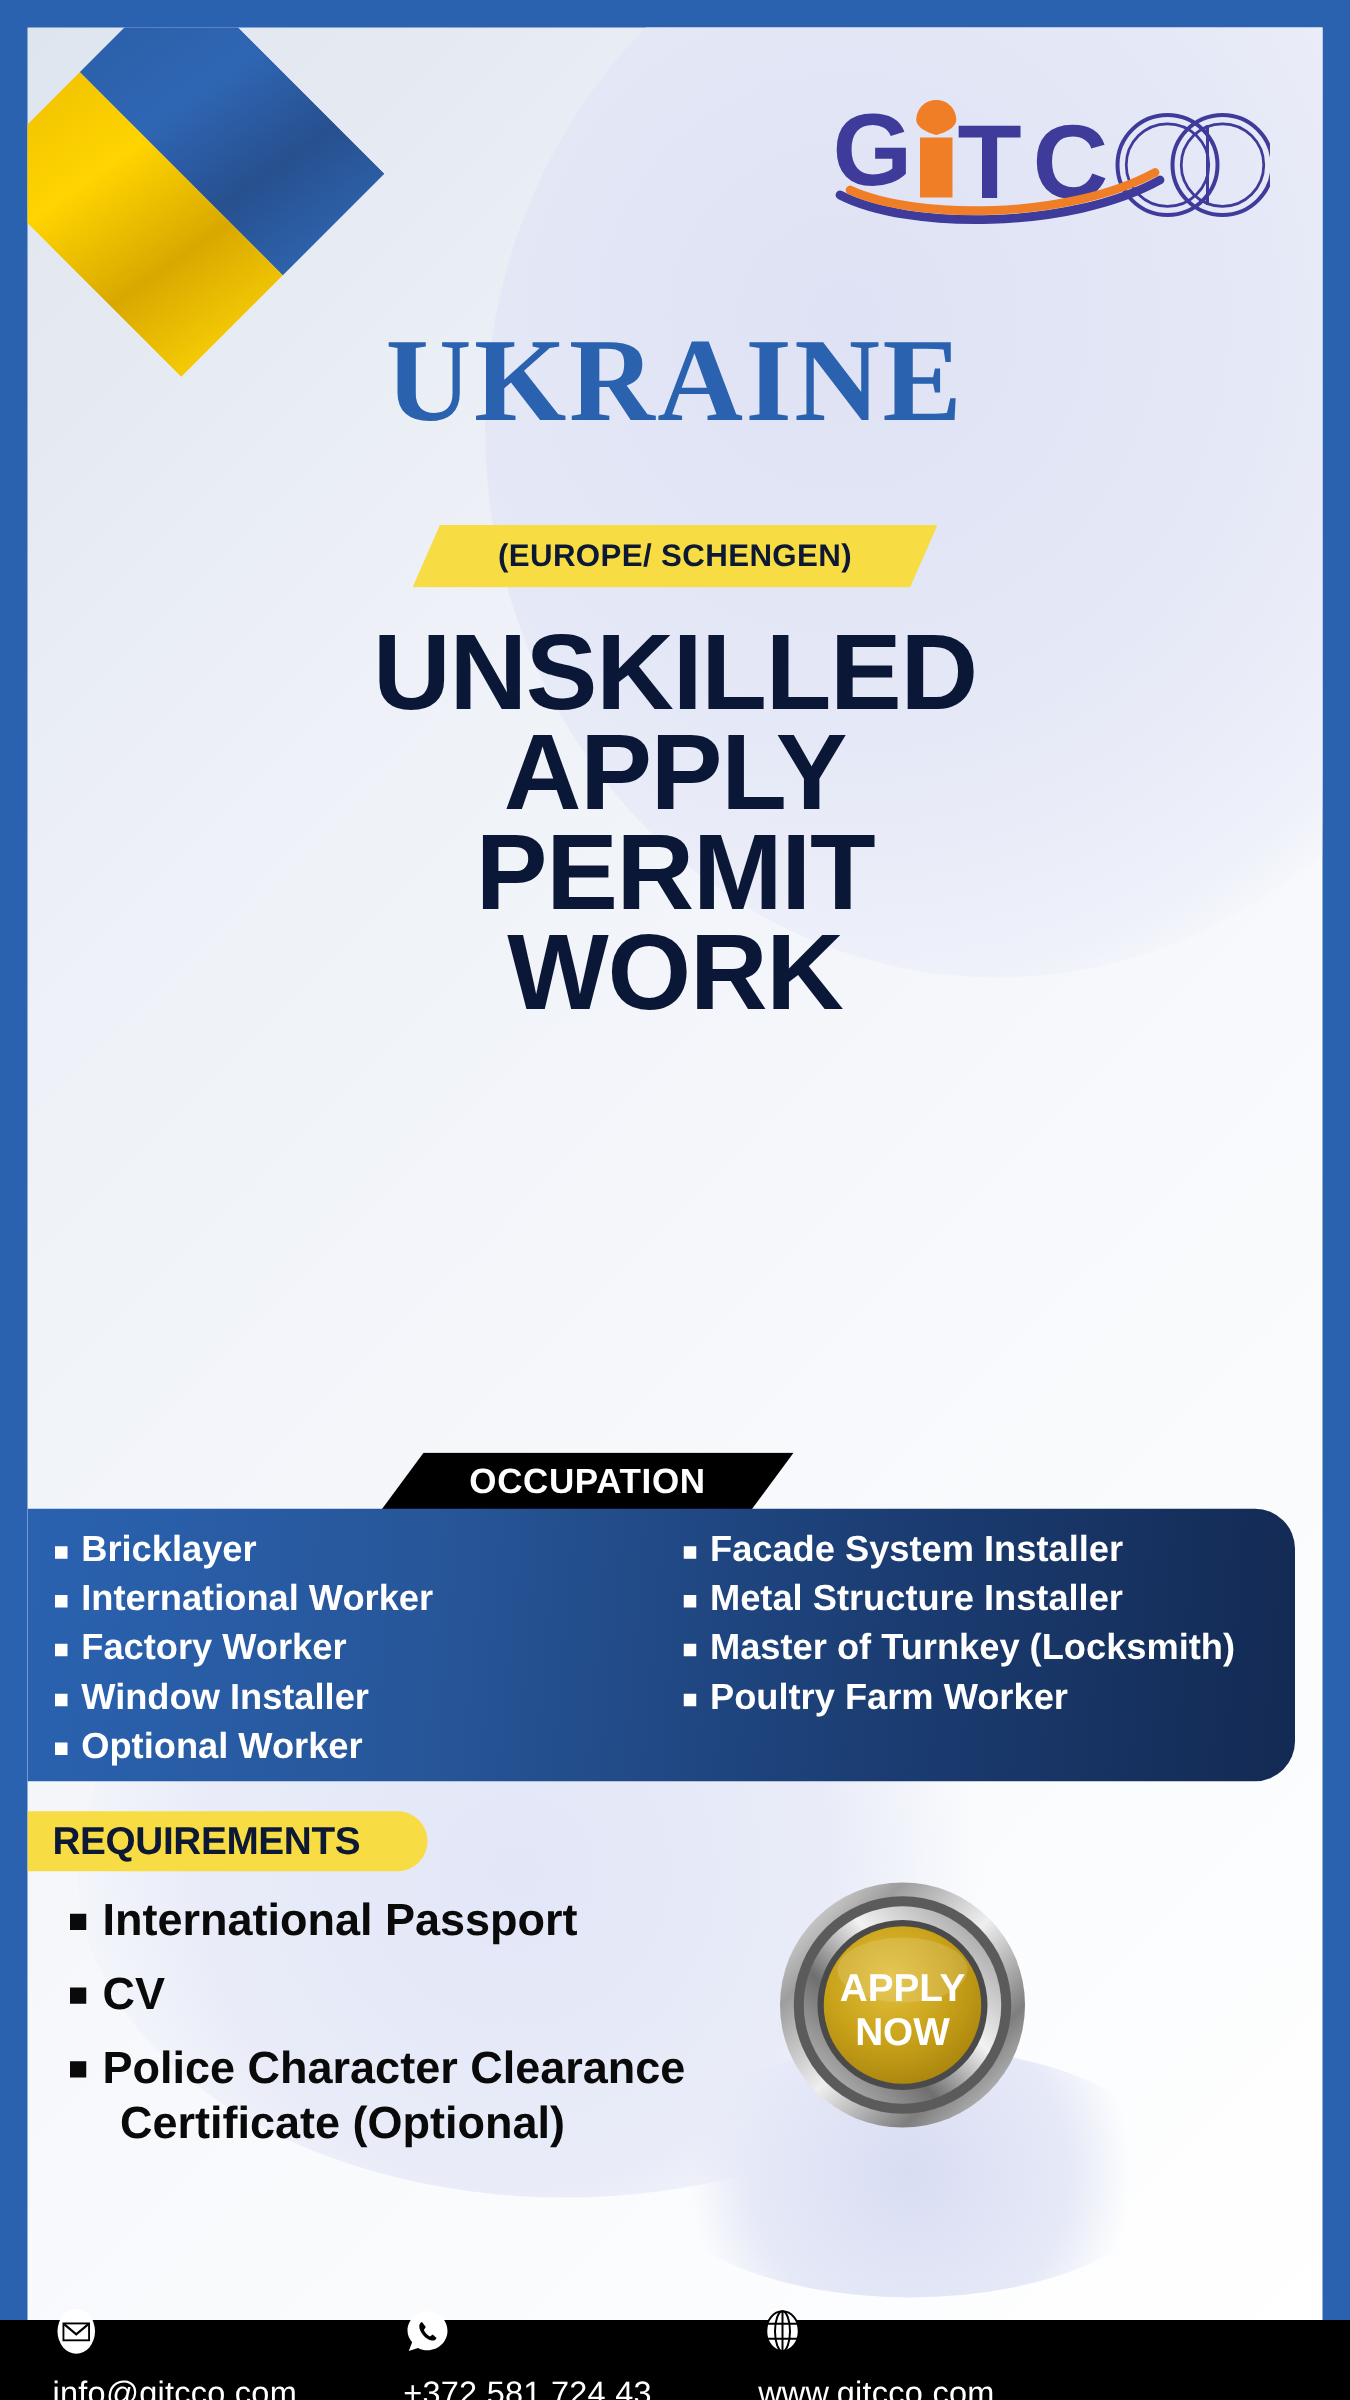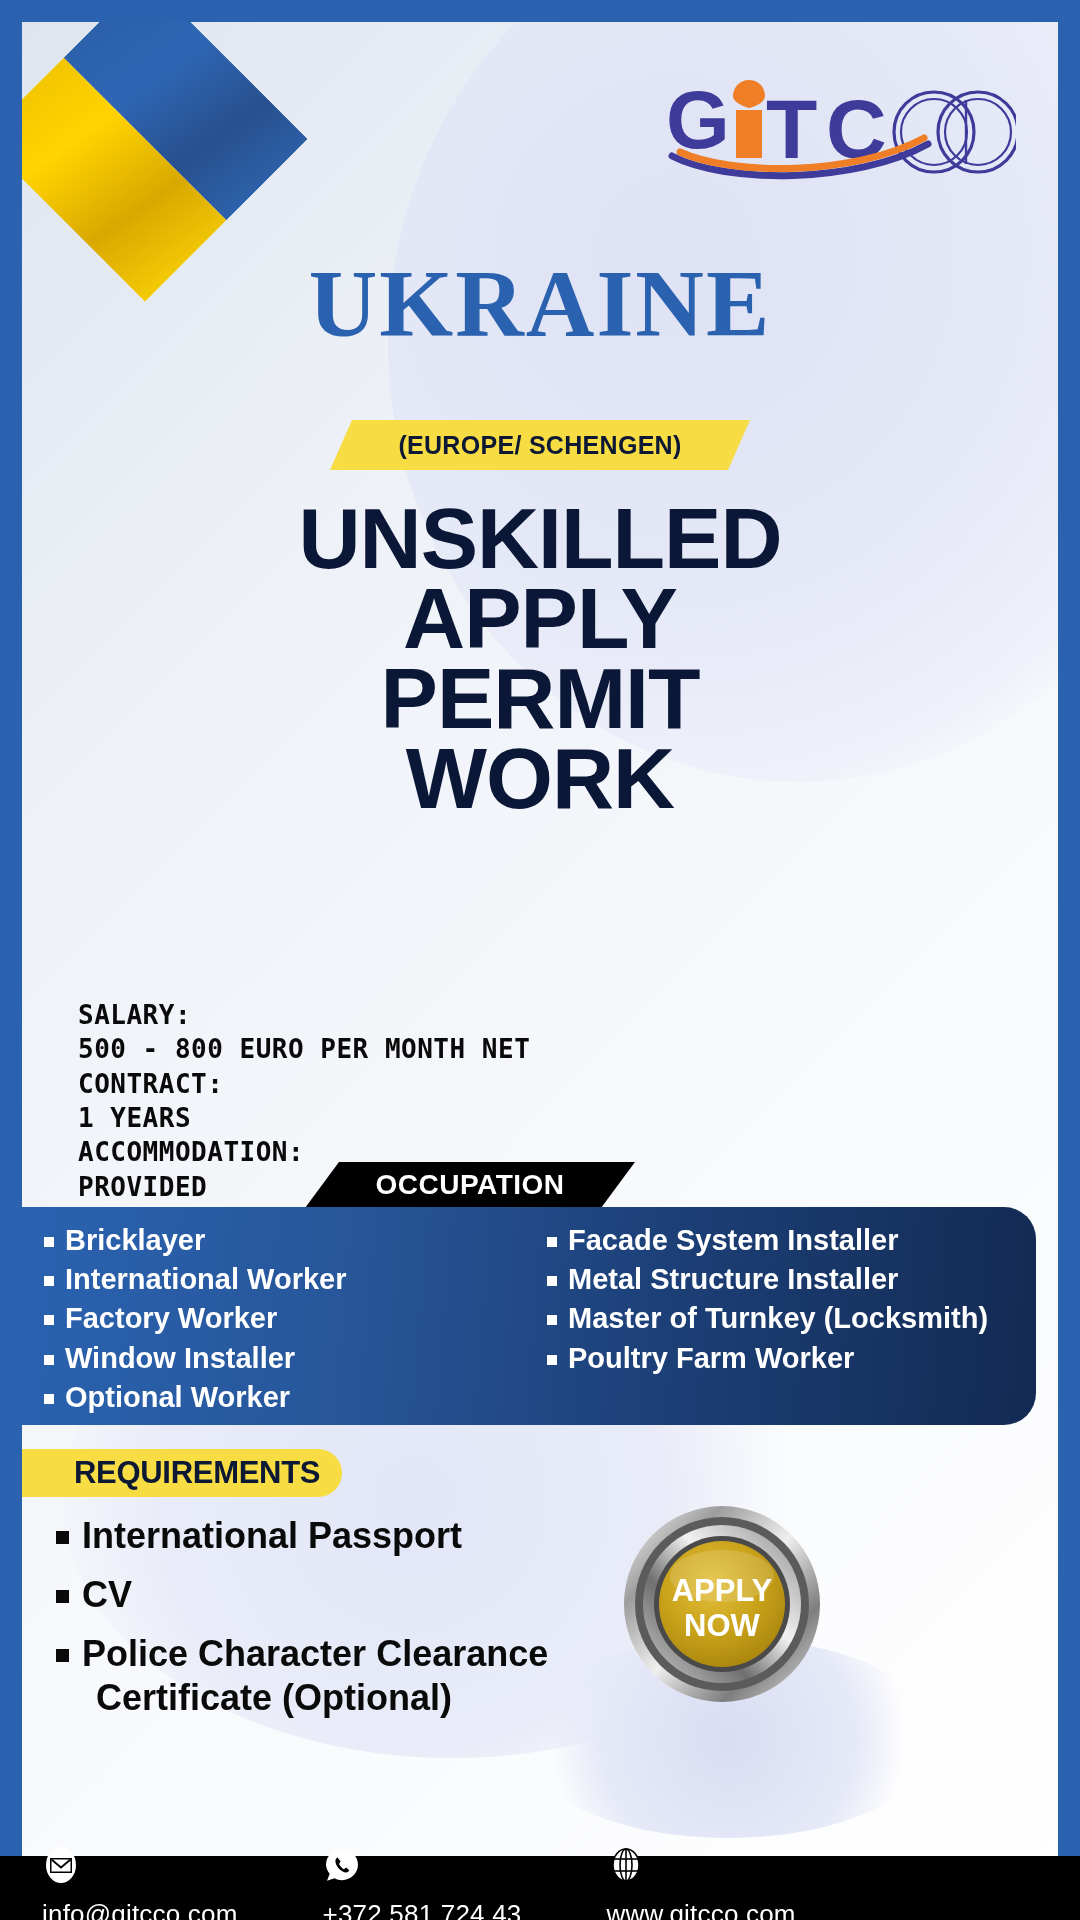--- a/index.html
+++ b/index.html
@@ -95,21 +95,21 @@
     color:#fff; font-size:29px; font-weight:bold;
     line-height:1.18; display:flex; align-items:flex-start; gap:11px;
     margin-bottom:5px; white-space:nowrap;
   }
   .sq { width:10px; height:10px; background:#fff; margin-top:14px; flex:none; }
 
   
   .req-banner {
     position:absolute; left:0; top:1427px; width:320px; height:48px;
     background:#F7DC43; color:#0C1834;
-    display:flex; align-items:center; padding-left:52px;
+    display:flex; align-items:center; padding-left:20px;
     font-size:31px; font-weight:bold; letter-spacing:-.3px;
     border-radius:0 26px 26px 0;
   }
   .req-list { position:absolute; left:34px; top:1492px; width:640px; }
   .req-item {
     color:#0A0A0A; font-size:36px; font-weight:bold;
     line-height:1.22; display:flex; align-items:flex-start; gap:13px;
     margin-bottom:15px;
   }
   .req-item .sq { background:#0A0A0A; width:13px; height:13px; margin-top:17px; }
@@ -165,26 +165,20 @@
     <div class="ukraine">UKRAINE</div>
     <div class="schengen">(EUROPE/ SCHENGEN)</div>
 
     <div class="headline">
       <div>UNSKILLED</div>
       <div>APPLY</div>
       <div>PERMIT</div>
       <div>WORK</div>
     </div>
 
-    <div class="details">SALARY:
-500 - 800 EURO PER MONTH NET
-CONTRACT:
-1 YEARS
-ACCOMMODATION:
-PROVIDED</div>
 
     <div class="occ-banner">OCCUPATION</div>
     <div class="occ-panel">
       <div class="occ-col">
         <div class="occ-item">
           <span class="sq"></span>
           <span>Bricklayer</span>
         </div>
         <div class="occ-item">
           <span class="sq"></span>

